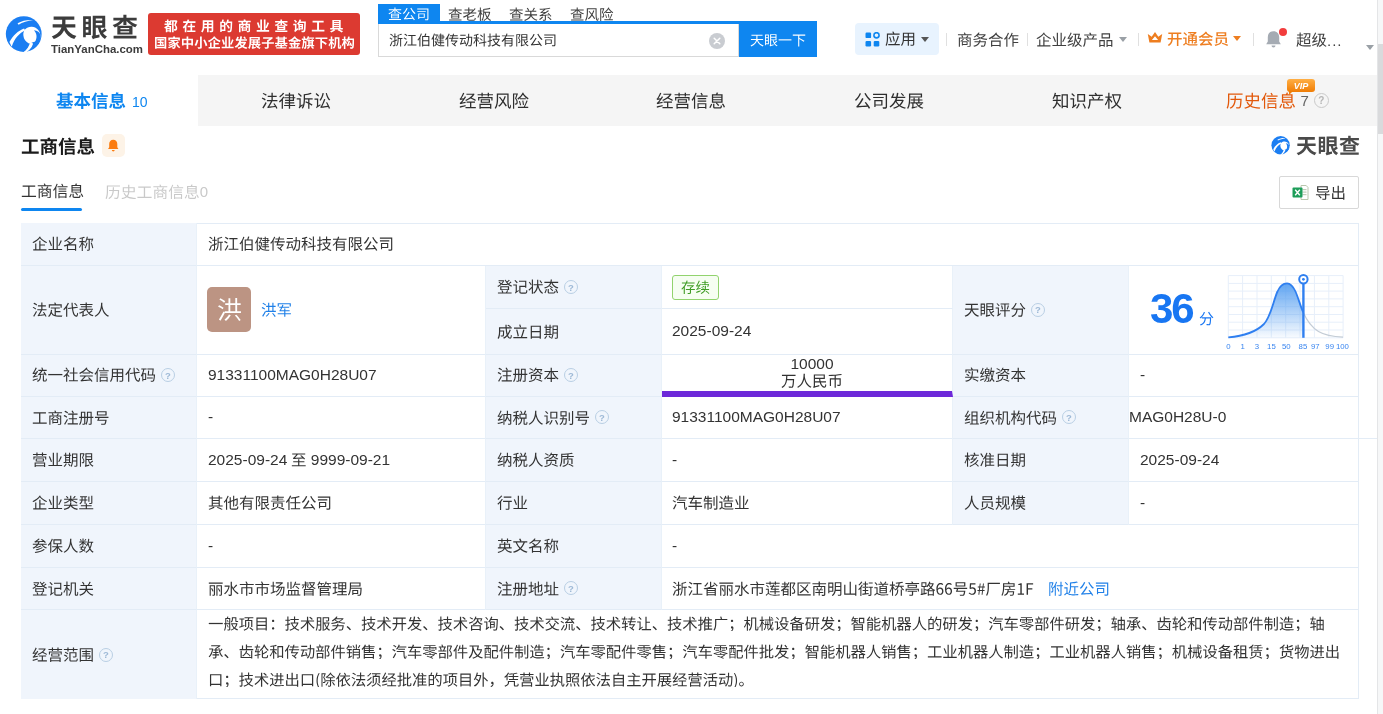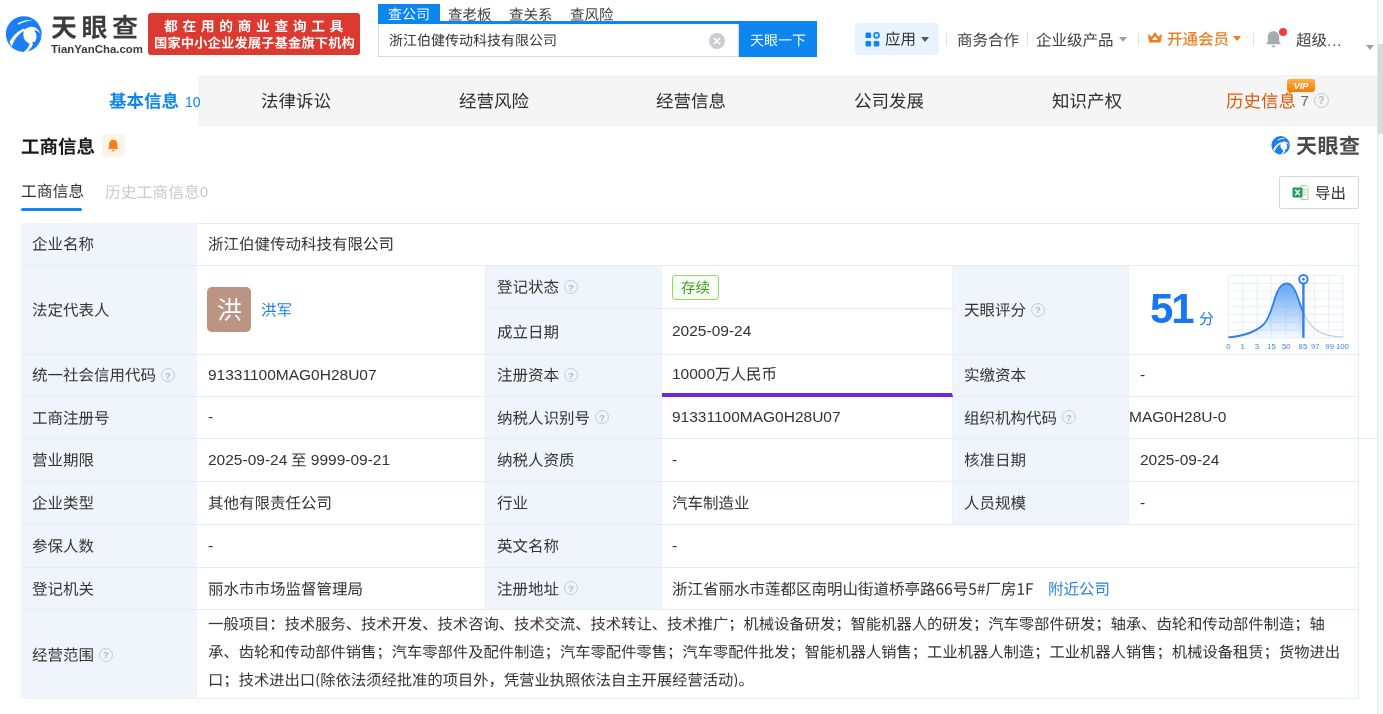--- a/index.html
+++ b/index.html
@@ -200,21 +200,21 @@
       <g fill="#404040" transform="scale(1,-1)">
         <use href="#gb2" x="0"></use>
         <use href="#gbv" x="1000"></use>
       </g>
     </svg>
     <span style="font-size:15px;color:#404040;letter-spacing:1px">...</span>
   </div>
 <div class="ab" style="left:1366px;top:36px"><span style="display:inline-block;width:0;height:0;border-left:4.5px solid transparent;border-right:4.5px solid transparent;border-top:5px solid #9aa0a6"></span></div>
 <div class="ab" style="left:0;top:75px;width:1377px;height:51px;background:#f5f5f5"></div>
 <div class="ab" style="left:0;top:75px;width:197.5px;height:51px;background:#fff"></div>
-<div class="ab fx" style="left:0.0px;top:75px;width:197.6px;height:51px;justify-content:flex-end">
+<div class="ab fx" style="left:0.0px;top:75px;width:197.6px;height:51px;justify-content:center">
     <span style="position:relative;left:3px;display:inline-flex;align-items:center">
       <svg width="70.0" height="17.5" viewBox="0 -880 4000 1000">
         <g fill="#0e86f0" transform="scale(1,-1)">
           <use href="#gu" x="0"></use>
           <use href="#gb3" x="1000"></use>
           <use href="#gb4" x="2000"></use>
           <use href="#gb5" x="3000"></use>
         </g>
       </svg>
       <span style="color:#0e86f0;font-size:14px;margin-left:6px;position:relative;top:1px">10</span>
@@ -484,21 +484,21 @@
     <svg width="62.0" height="15.5" viewBox="0 -880 4000 1000">
       <g fill="#333" transform="scale(1,-1)">
         <use href="#gdc" x="0"></use>
         <use href="#gdd" x="1000"></use>
         <use href="#gde" x="2000"></use>
         <use href="#gdf" x="3000"></use>
       </g>
     </svg>
     <span style="display:inline-flex;width:14px;height:14px;border-radius:50%;border:1px solid #b9cfe4;color:#9db9d6;font-size:9.5px;font-weight:bold;align-items:center;justify-content:center;margin-left:5px;flex:none;position:relative;top:0px">?</span>
   </div>
-<div class="ab fx" style="left:662px;top:354.5px;width:291px;height:42.0px;padding-left:10px;border-bottom:4px solid #6d28d9;border-right:1px solid #e9f1f9;">
+<div class="ab fx" style="left:662px;top:354.5px;width:291px;height:42.0px;padding-left:10px;border-bottom:6px solid #6d28d9;border-right:1px solid #e9f1f9;flex-direction:column;">
     <span style="font-size:15.5px;color:#333">10000</span>
     <svg width="62.0" height="15.5" viewBox="0 -880 4000 1000">
       <g fill="#333" transform="scale(1,-1)">
         <use href="#gdg" x="0"></use>
         <use href="#gct" x="1000"></use>
         <use href="#gdh" x="2000"></use>
         <use href="#gdi" x="3000"></use>
       </g>
     </svg>
   </div>
@@ -977,21 +977,21 @@
         <use href="#gcf" x="29338"></use>
         <use href="#gca" x="30338"></use>
         <use href="#gcb" x="31338"></use>
         <use href="#ggx" x="32338"></use>
         <use href="#gbe" x="33338"></use>
         <use href="#ggy" x="34338"></use>
         <use href="#ggz" x="34676"></use>
       </g>
     </svg>
   </div>
-<div class="ab" style="left:1150px;top:285px;font-size:42px;font-weight:bold;color:#1876f2;letter-spacing:-2px">51</div>
+<div class="ab" style="left:1150px;top:285px;font-size:42px;font-weight:bold;color:#1876f2;letter-spacing:-2px">36</div>
 <div class="ab" style="left:1199px;top:311px">
     <svg width="15.0" height="15" viewBox="0 -880 1000 1000">
       <g fill="#1876f2" transform="scale(1,-1)">
         <use href="#gc7" x="0"></use>
       </g>
     </svg>
   </div>
 <svg class="ab" style="left:1225px;top:271px" width="128" height="84" viewBox="0 0 128 84">
 <defs>
       <linearGradient id="cg" x1="0" y1="0" x2="0" y2="1">

